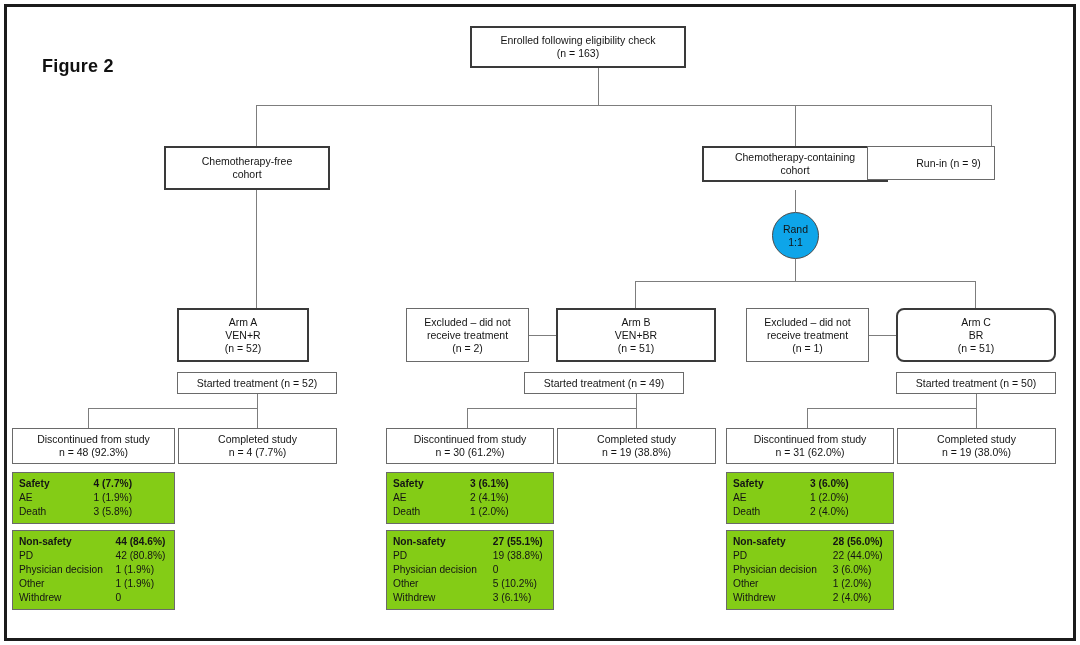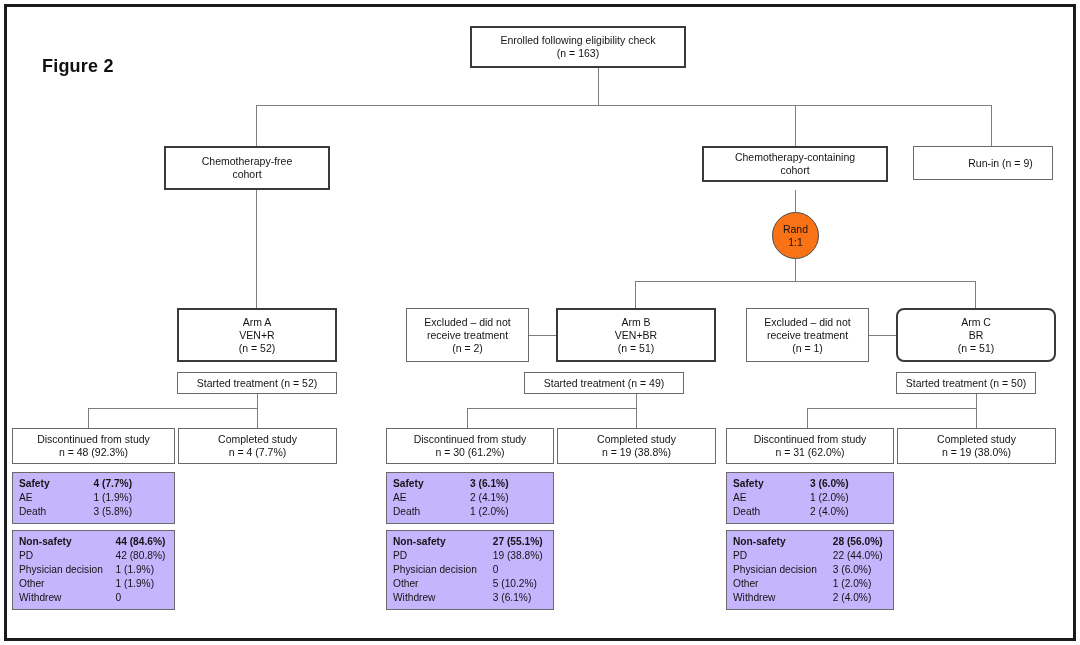--- a/index.html
+++ b/index.html
@@ -50,42 +50,42 @@
     color: #141414;
     padding: 2px 4px;
   }
   .node.thick { border: 2.2px solid #3a3a3a; }
   .node .ln { display: block; white-space: nowrap; }
   .circle {
     position: absolute;
     box-sizing: border-box;
     border: 1.6px solid #4a4a4a;
     border-radius: 50%;
-    background: #f97316;
+    background: #0ea5e9;
     display: flex;
     flex-direction: column;
     align-items: center;
     justify-content: center;
     font-size: 10.5px;
     line-height: 13px;
     color: #141414;
   }
   .ln-h, .ln-v {
     position: absolute;
     background: #7d7d7d;
   }
   .ln-h { height: 1.4px; }
   .ln-v { width: 1.4px; }
 
   
   .detail {
     position: absolute;
     box-sizing: border-box;
     border: 1.6px solid #6a6a6a;
-    background: #c4b5fd;
+    background: #84cc16;
     padding: 4px 6px 4px 6px;
     font-size: 10.2px;
     line-height: 14px;
     color: #141414;
   }
   .detail table {
     border-collapse: collapse;
     width: 100%;
     font-size: 10.2px;
   }
@@ -121,38 +121,38 @@
   <div class="node thick" style="left:164px; top:146px; width:166px; height:44px;">
     <span class="ln">Chemotherapy-free</span>
     <span class="ln">cohort</span>
   </div>
 
   <div class="node thick" style="left:702px; top:146px; width:186px; height:36px;">
     <span class="ln">Chemotherapy-containing</span>
     <span class="ln">cohort</span>
   </div>
 
-  <div class="node" style="left:913px; top:146px; width:140px; height:34px;padding-left:39px;">
+  <div class="node" style="left:867px; top:146px; width:128px; height:34px;padding-left:39px;">
     <span class="ln">Run-in (n = 9)</span>
   </div>
 
   <div class="ln-v" style="left:795px; top:190px; height:22px;"></div>
   <div class="circle" style="left:772px; top:212px; width:47px; height:47px;">
     <span class="ln">Rand</span>
     <span class="ln">1:1</span>
   </div>
   <div class="ln-v" style="left:795px; top:259px; height:23px;"></div>
 
   <div class="ln-h" style="left:635px; top:281px; width:341px;"></div>
   <div class="ln-v" style="left:635px; top:281px; height:27px;"></div>
   <div class="ln-v" style="left:975px; top:281px; height:27px;"></div>
 
   <div class="ln-v" style="left:256px; top:190px; height:118px;"></div>
 
-  <div class="node thick" style="left:177px; top:308px; width:160px; height:54px;align-items:center;">
+  <div class="node thick" style="left:177px; top:308px; width:132px; height:54px;align-items:center;">
     <span class="ln">Arm A</span>
     <span class="ln">VEN+R</span>
     <span class="ln">(n = 52)</span>
   </div>
   <div class="node" style="left:177px; top:372px; width:160px; height:22px;">
     <span class="ln">Started treatment (n = 52)</span>
   </div>
 
   <div class="node" style="left:406px; top:308px; width:123px; height:54px;">
     <span class="ln">Excluded – did not</span>
@@ -173,21 +173,21 @@
     <span class="ln">Excluded – did not</span>
     <span class="ln">receive treatment</span>
     <span class="ln">(n = 1)</span>
   </div>
   <div class="ln-h" style="left:869px; top:335px; width:27px;"></div>
   <div class="node thick" style="left:896px; top:308px; width:160px; height:54px;border-radius:8px;">
     <span class="ln">Arm C</span>
     <span class="ln">BR</span>
     <span class="ln">(n = 51)</span>
   </div>
-  <div class="node" style="left:896px; top:372px; width:140px; height:22px;">
+  <div class="node" style="left:896px; top:372px; width:160px; height:22px;">
     <span class="ln">Started treatment (n = 50)</span>
   </div>
 
   <div class="ln-v" style="left:257px; top:394px; width:1.4px; height:34px;"></div>
   <div class="ln-h" style="left:88px; top:408px; width:170px;"></div>
   <div class="ln-v" style="left:88px; top:408px; height:20px;"></div>
 
   <div class="ln-v" style="left:636px; top:394px; width:1.4px; height:34px;"></div>
   <div class="ln-h" style="left:467px; top:408px; width:170px;"></div>
   <div class="ln-v" style="left:467px; top:408px; height:20px;"></div>

